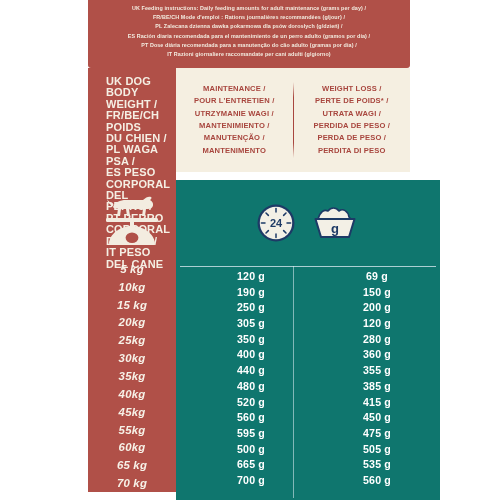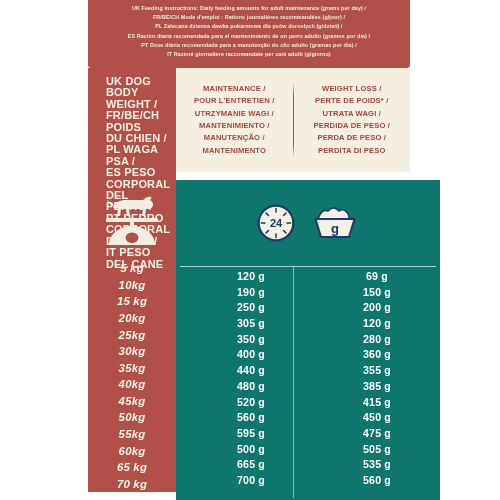--- a/index.html
+++ b/index.html
@@ -181,21 +181,20 @@
     <div class="rows">
       <div class="cell">5 kg</div>
       <div class="cell">10kg</div>
       <div class="cell">15 kg</div>
       <div class="cell">20kg</div>
       <div class="cell">25kg</div>
       <div class="cell">30kg</div>
       <div class="cell">35kg</div>
       <div class="cell">40kg</div>
       <div class="cell">45kg</div>
-      <div class="cell">50kg</div>
       <div class="cell">55kg</div>
       <div class="cell">60kg</div>
       <div class="cell">65 kg</div>
       <div class="cell">70 kg</div>
     </div>
   </div>
 
   <div class="cream">
     <div class="col">
       <div class="ln">MAINTENANCE /</div>

